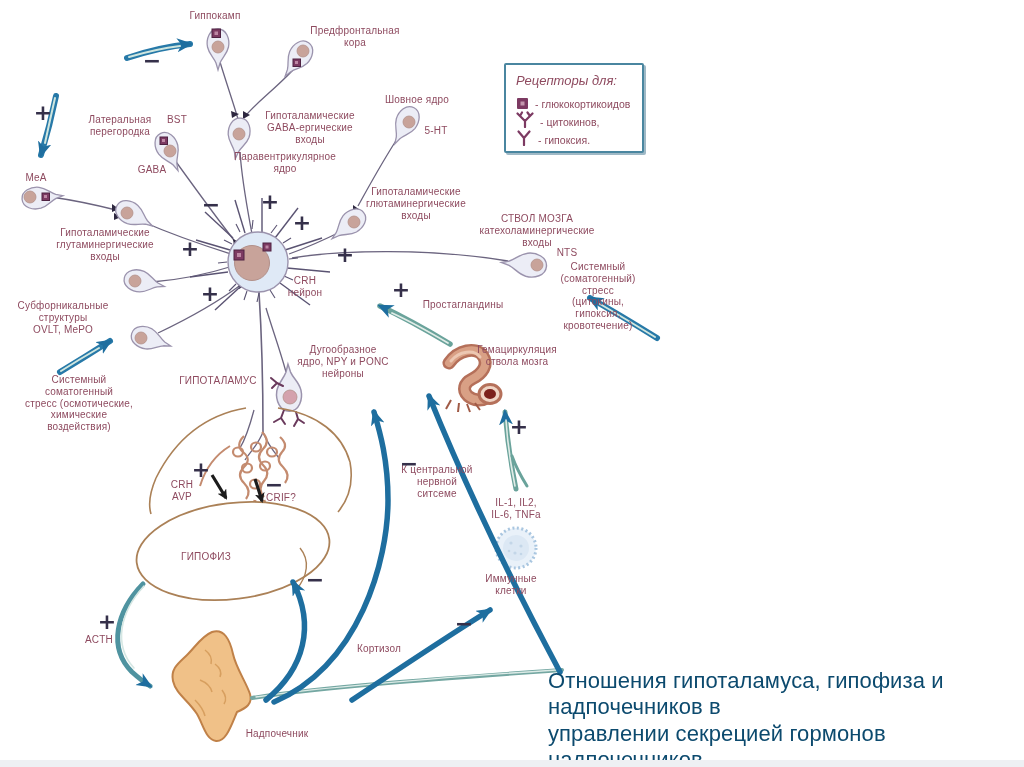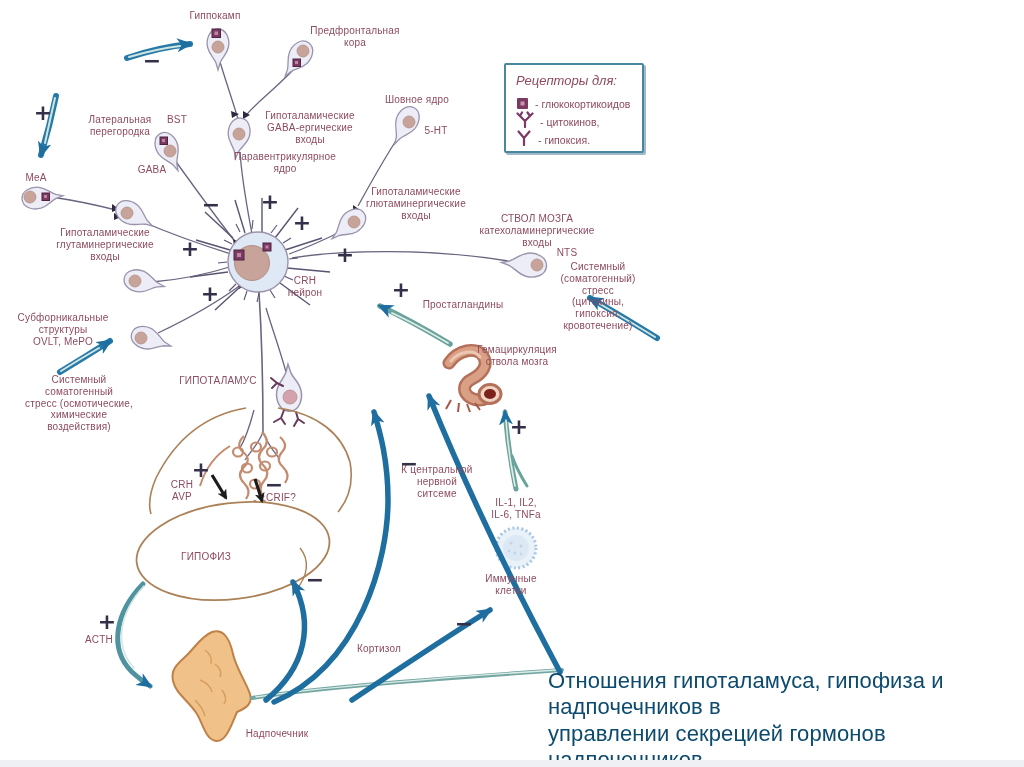--- a/index.html
+++ b/index.html
@@ -271,29 +271,32 @@
 стресс
 (цитокины,
 гипоксия,
 кровотечение)</div>
 <div class="lbl" style="left:36px;top:172px">MeA</div>
 <div class="lbl" style="left:105px;top:227px">Гипоталамические
 глутаминергические
 входы</div>
 <div class="lbl" style="left:305px;top:275px">CRH
 нейрон</div>
-<div class="lbl" style="left:63px;top:312px">Субфорникальные
+<div class="lbl" style="left:63px;top:300px">Субфорникальные
 структуры
 OVLT, MePO</div>
 <div class="lbl" style="left:79px;top:374px">Системный
 соматогенный
 стресс (осмотические,
 химические
 воздействия)</div>
 <div class="lbl" style="left:218px;top:375px">ГИПОТАЛАМУС</div>
+<div class="lbl" style="left:343px;top:344px">Дугообразное
+ядро, NPY и PONC
+нейроны</div>
 <div class="lbl" style="left:463px;top:299px">Простагландины</div>
 <div class="lbl" style="left:517px;top:344px">Гемациркуляция
 ствола мозга</div>
 <div class="lbl" style="left:182px;top:479px">CRH
 AVP</div>
 <div class="lbl" style="left:281px;top:492px">CRIF?</div>
 <div class="lbl" style="left:206px;top:551px">ГИПОФИЗ</div>
 <div class="lbl" style="left:437px;top:464px">К центральной
 нервной
 ситсеме</div>

